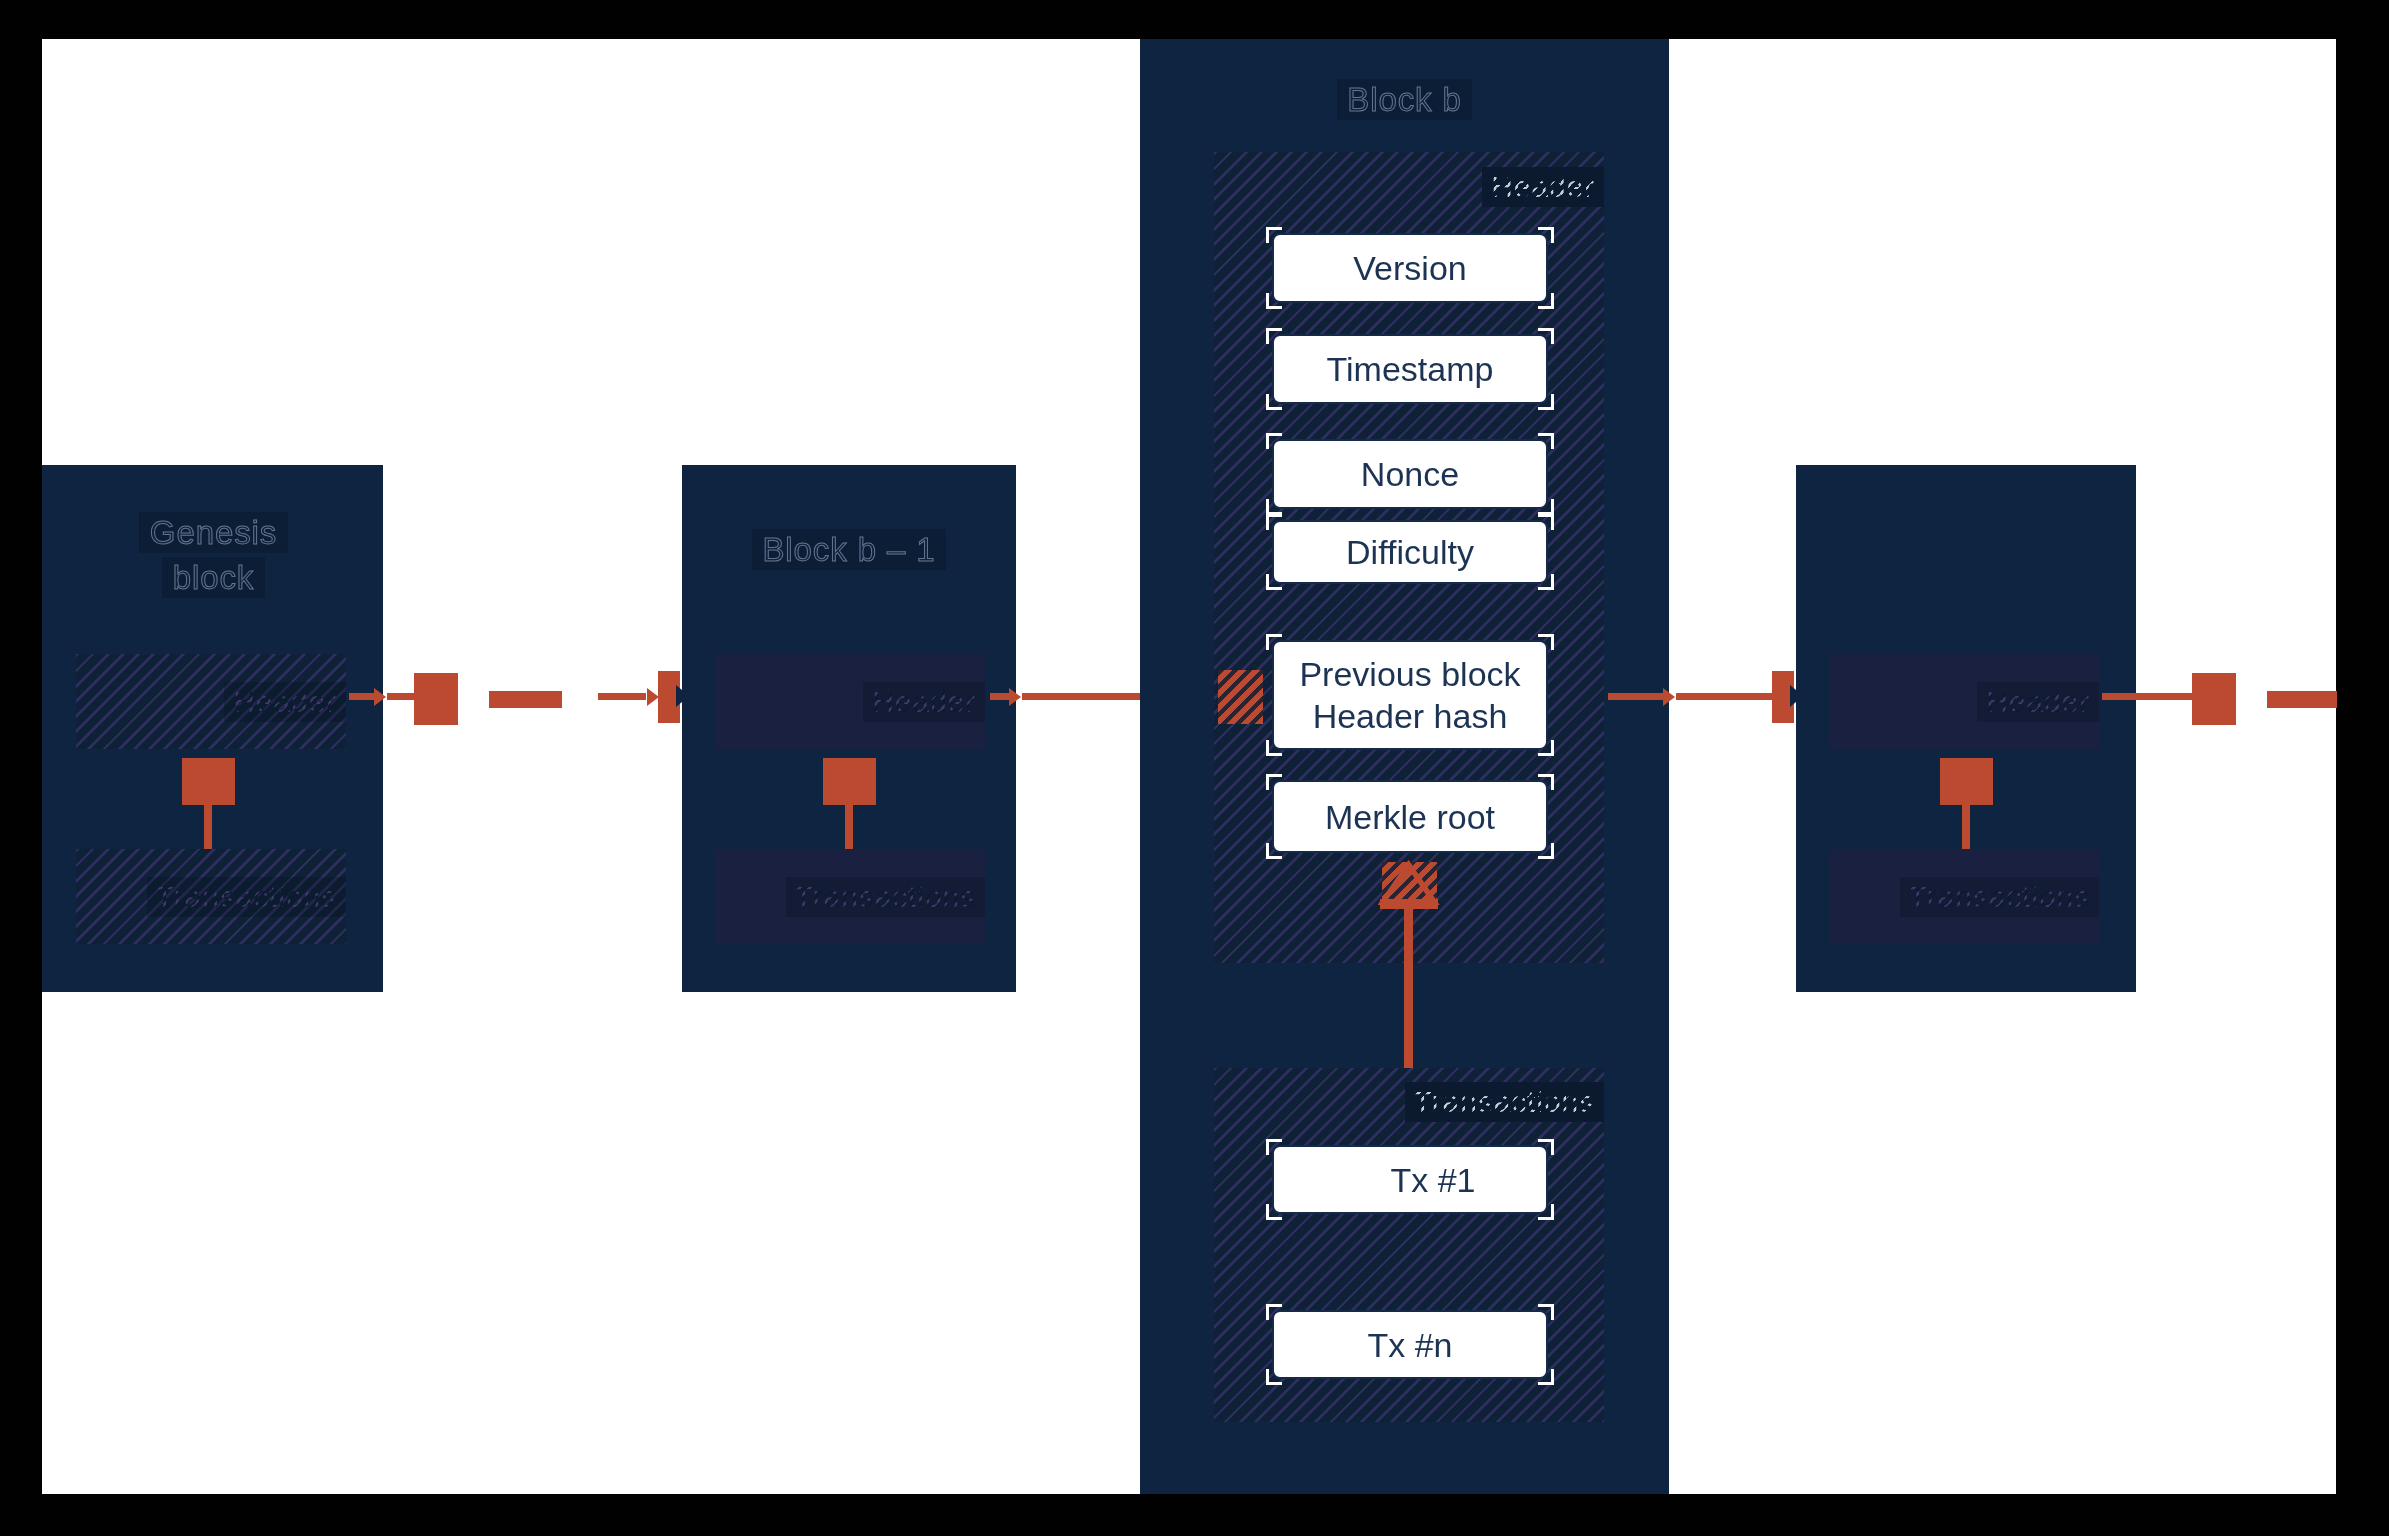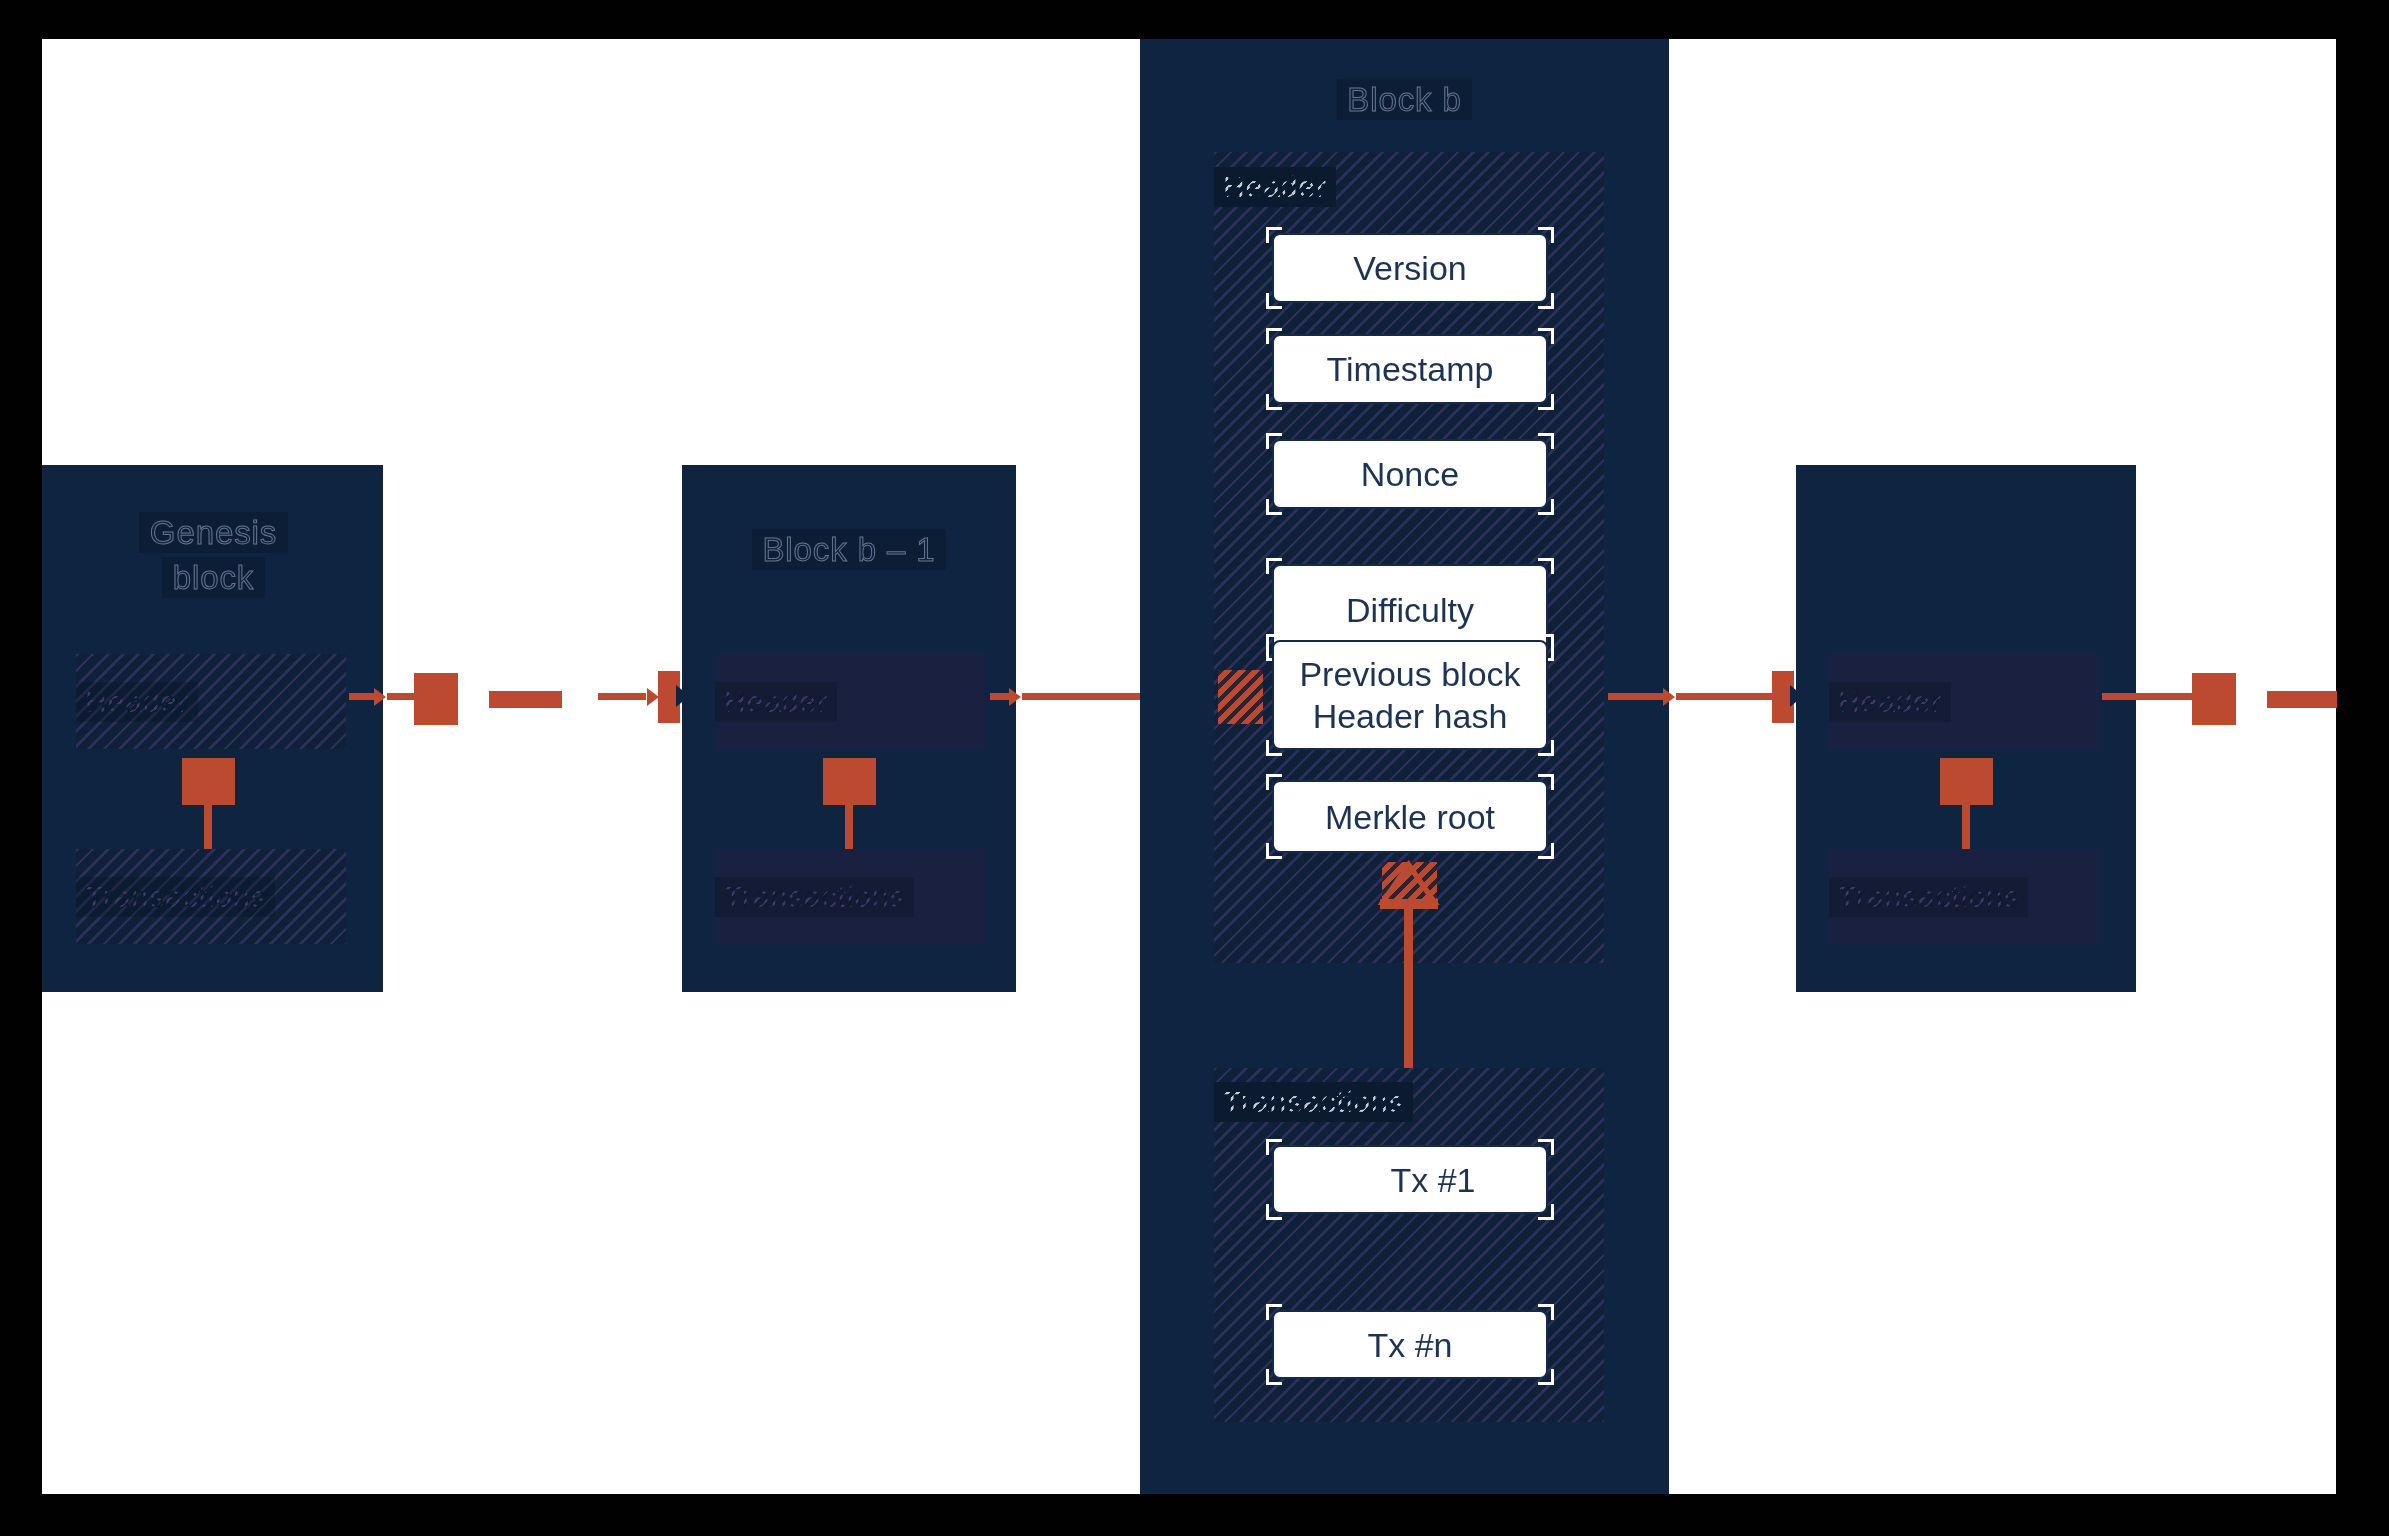--- a/index.html
+++ b/index.html
@@ -20,21 +20,21 @@
   .cb{position:absolute;width:13.4px;height:13.4px;}
   .cb.tl{left:-8px;top:-8px;border-top:3.6px solid #fff;border-left:3.6px solid #fff;}
   .cb.tr{right:-8px;top:-8px;border-top:3.6px solid #fff;border-right:3.6px solid #fff;}
   .cb.bl{left:-8px;bottom:-8px;border-bottom:3.6px solid #fff;border-left:3.6px solid #fff;}
   .cb.br{right:-8px;bottom:-8px;border-bottom:3.6px solid #fff;border-right:3.6px solid #fff;}
   
   .btitle{position:absolute;text-align:center;font-size:33px;line-height:45px;
           color:#0d2240;-webkit-text-stroke:1px rgba(198,210,228,0.48);letter-spacing:0.9px;}
   .btitle .hl{background:#0c1e36;padding:1.8px 10.7px;-webkit-box-decoration-break:clone;box-decoration-break:clone;}
   
-  .glabel{position:absolute;text-align:left;font-size:30px;line-height:36px;}
+  .glabel{position:absolute;text-align:right;font-size:30px;line-height:36px;}
   .glabel .bgr{display:inline-block;padding:1.8px 9px;}
   .glabel.strong .bgr{background:#0b1a2e;}
   .glabel.soft .bgr{background:rgba(7,15,29,0.30);}
   .ht{-webkit-background-clip:text;background-clip:text;color:transparent;letter-spacing:0.9px;}
   .glabel.strong .ht{background-image:repeating-linear-gradient(135deg,#c7cdd8 0 2.7px,#0d1d33 2.7px 7.2px);}
   .glabel.soft .ht{background-image:repeating-linear-gradient(135deg,#3d3868 0 2.7px,#0c1b31 2.7px 7.2px);}
   
   .oline{position:absolute;height:7.2px;background:#bc4a31;}
   .othick{position:absolute;height:17px;background:#bc4a31;}
   .osq{position:absolute;width:44px;height:52px;background:#bc4a31;}
@@ -124,21 +124,21 @@
       <i class="cb br"></i>
     <span>Version</span>
   </div>
   <div class="wbox" style="left:1272px;top:439px;width:276px;height:70px;">
     <i class="cb tl"></i>
       <i class="cb tr"></i>
       <i class="cb bl"></i>
       <i class="cb br"></i>
     <span>Nonce</span>
   </div>
-  <div class="wbox" style="left:1272px;top:564px;width:276px;height:91px;">
+  <div class="wbox" style="left:1272px;top:520px;width:276px;height:64px;">
     <i class="cb tl"></i>
       <i class="cb tr"></i>
       <i class="cb bl"></i>
       <i class="cb br"></i>
     <span>Difficulty</span>
   </div>
   <div class="wbox" style="left:1272px;top:640px;width:276px;height:110px;align-items:center;">
     <i class="cb tl"></i>
       <i class="cb tr"></i>
       <i class="cb bl"></i>

